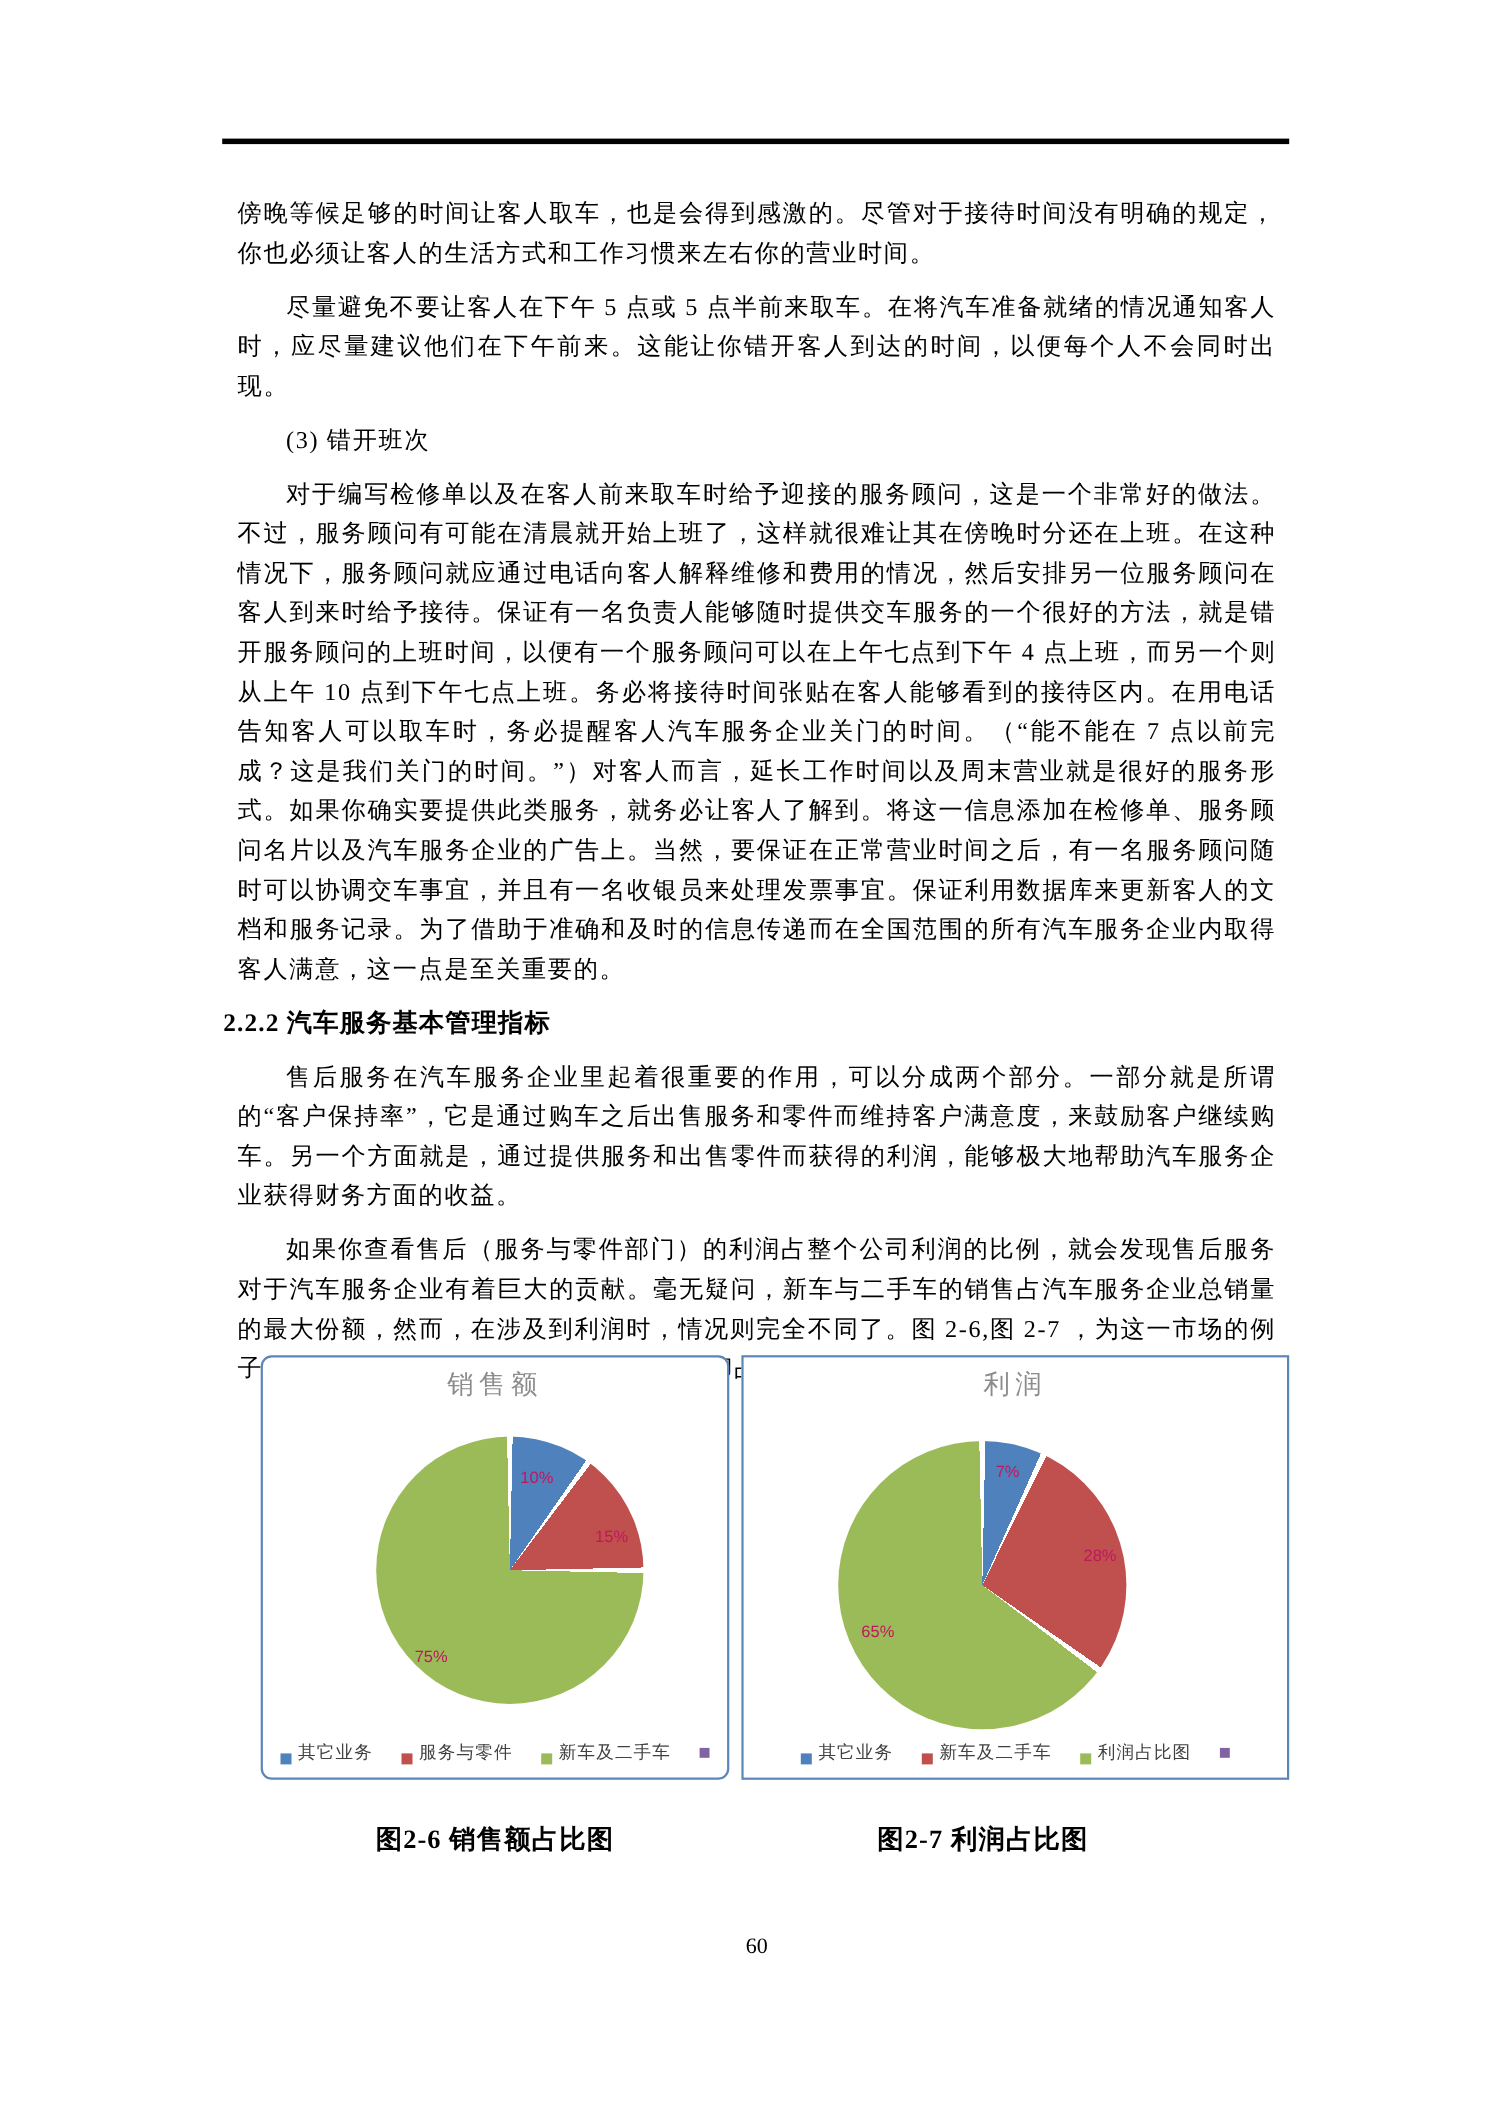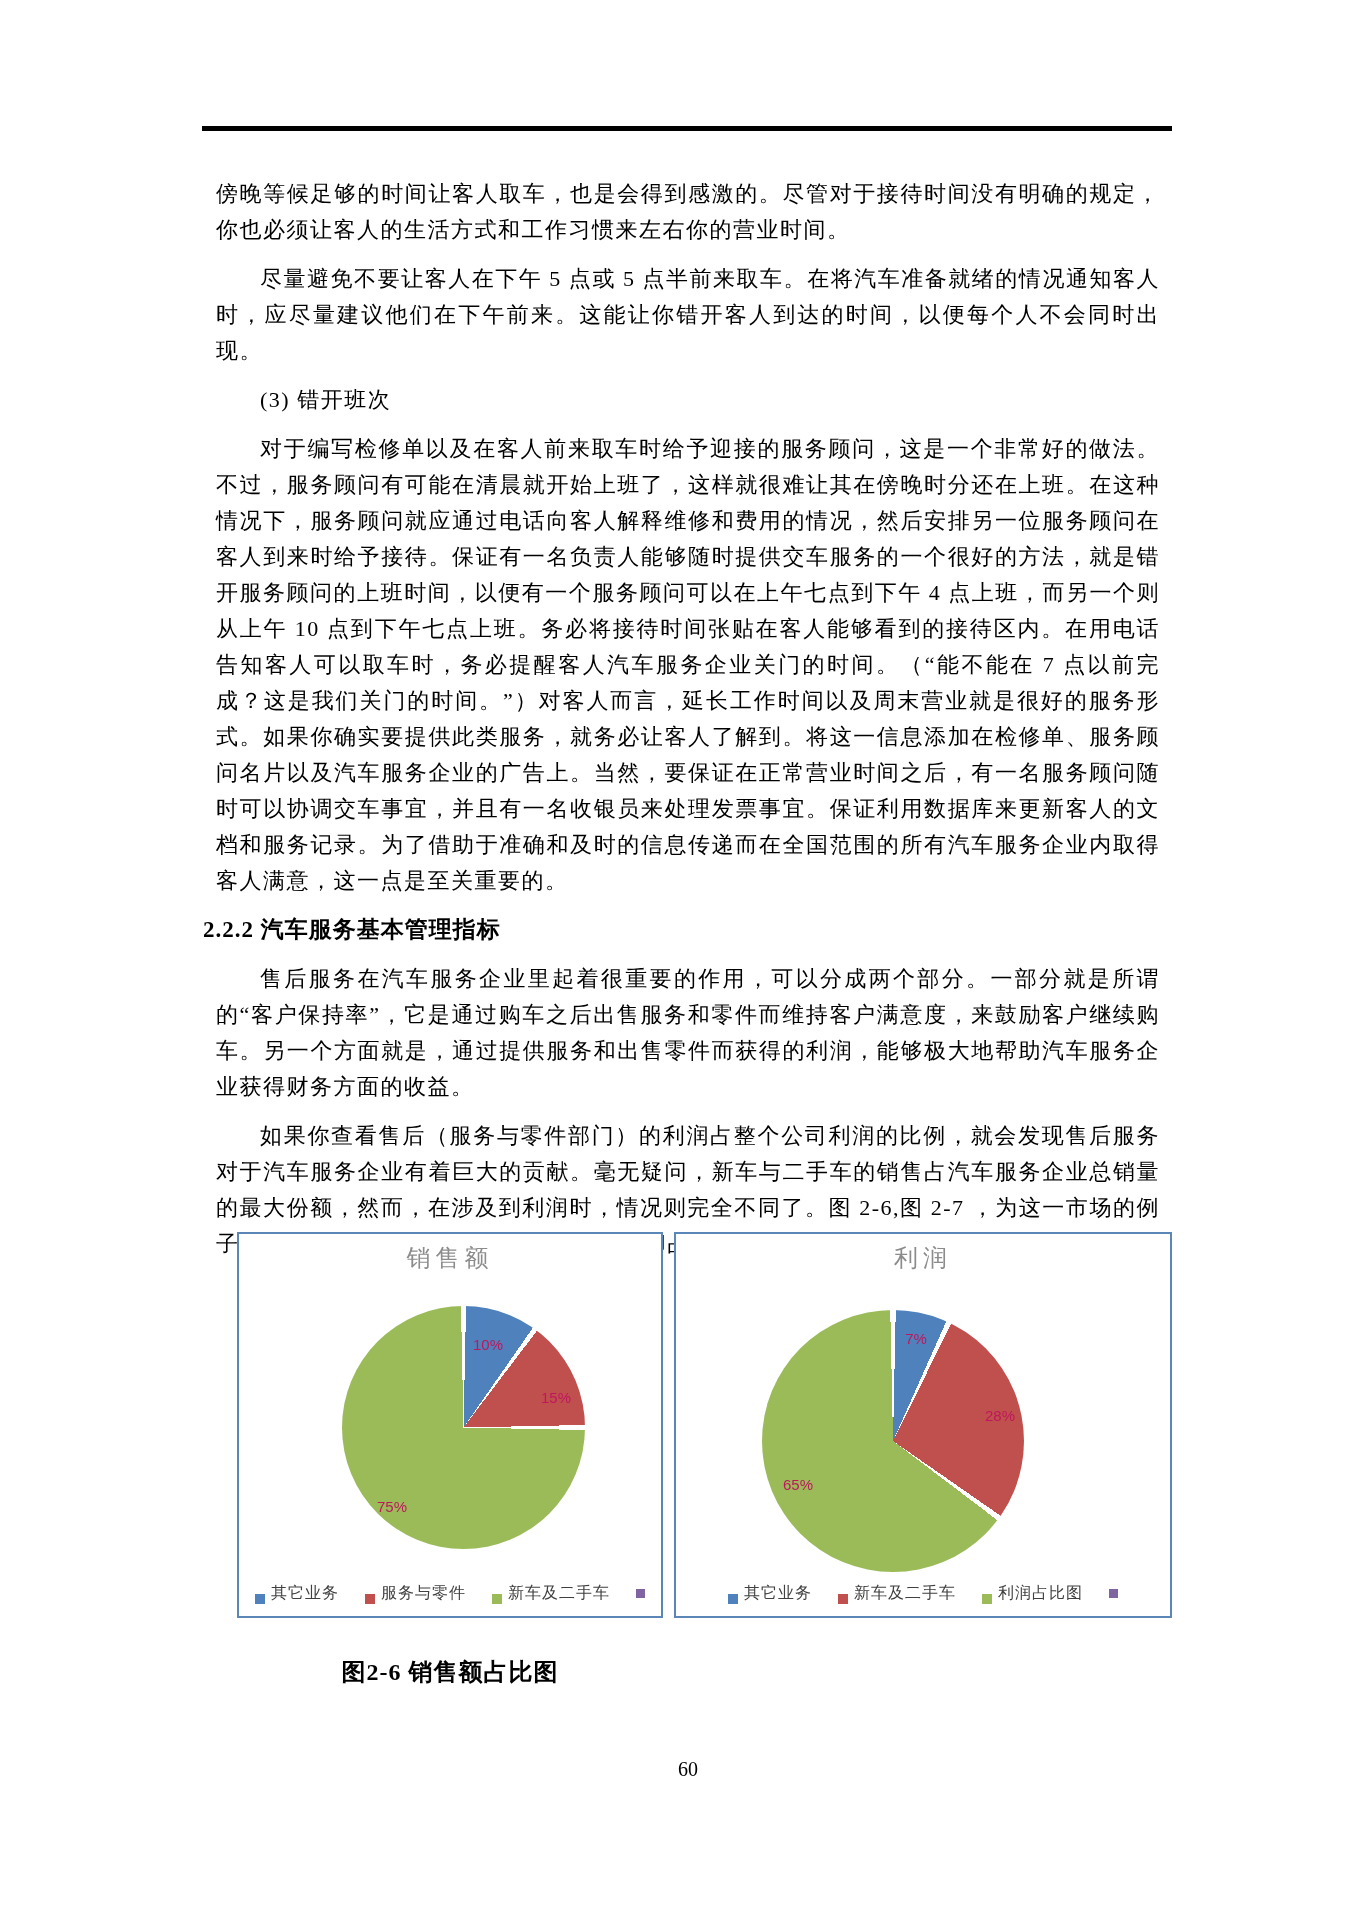--- a/index.html
+++ b/index.html
@@ -22,21 +22,21 @@
   .para{margin:13px;}
   .indent{text-indent:2em;}
   .heading{
     margin:9px 0 6px 0;
     font-size:23px;line-height:36px;font-weight:bold;letter-spacing:1px;
   }
   .chart-box{
     position:absolute;top:1232px;height:386px;
     border:2px solid #5b86b8;background:#fff;box-sizing:border-box;
   }
-  .chart1{left:237px;width:426px;}
+  .chart1{left:237px;width:426px;border-radius:10px;}
   .chart2{left:674px;width:498px;}
   .chart-title{
     position:absolute;top:8px;left:0;width:100%;
     text-align:center;font-size:24px;color:#8c8c8c;letter-spacing:5px;
   }
   .pie{
     position:absolute;border-radius:50%;
   }
   .pie1{left:103px;top:72px;width:243px;height:243px;}
   .pie2{left:86px;top:76px;width:262px;height:262px;}
@@ -125,16 +125,17 @@
         <span class="marker" style="background-color: rgb(155, 187, 89);"></span>
         <span>利润占比图</span>
       </span>
       <span class="legend-item">
         <span class="marker small" style="background-color: rgb(128, 100, 162);"></span>
       </span>
     </div>
   </div>
 
   <div class="caption cap1">图2-6 销售额占比图</div>
+  <div class="caption cap2">图2-7 利润占比图</div>
 
   <div class="page-number">60</div>
 
 </div>
 
 </body></html>

